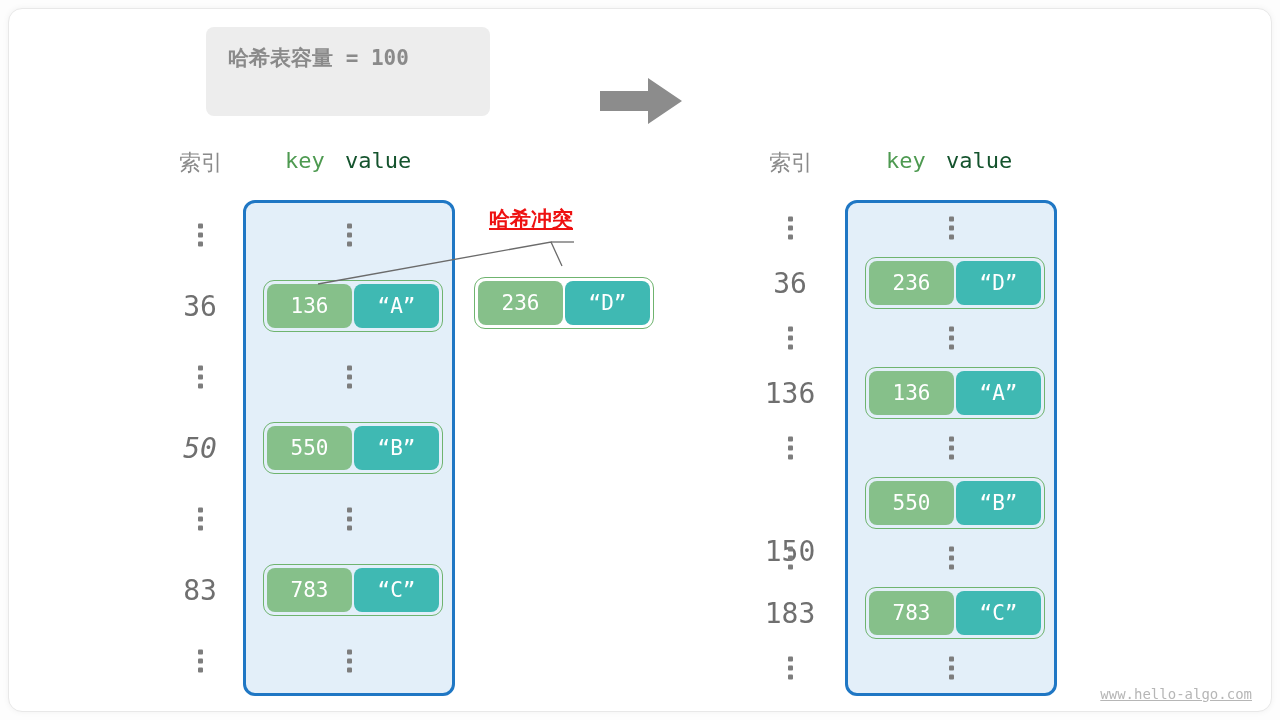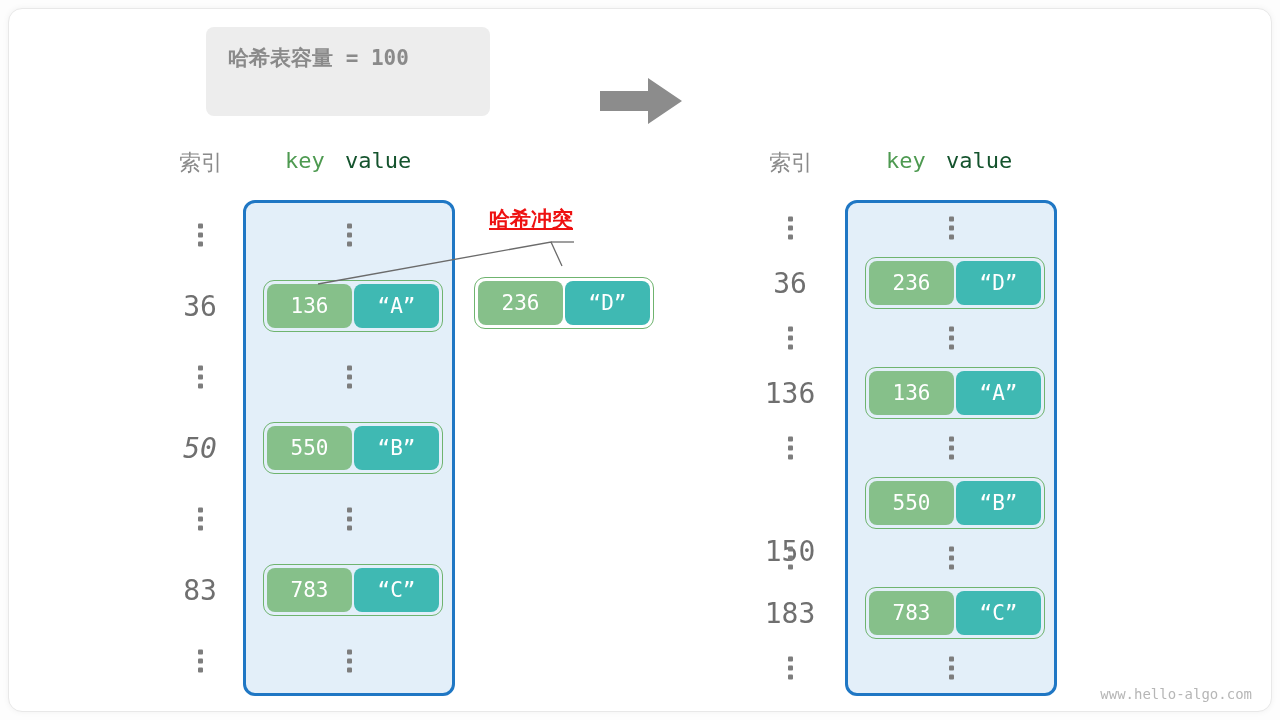--- a/index.html
+++ b/index.html
@@ -166,20 +166,21 @@
   }
 
   .watermark {
     position: absolute;
     right: 28px;
     bottom: 18px;
     font-family: "DejaVu Sans Mono", "Liberation Mono", monospace;
     font-size: 14px;
     color: #b6b6b6;
     white-space: pre;
+    text-decoration: underline;
   }
 </style>
 </head>
 <body>
 
 <div id="canvas">
   <div class="card-frame"></div>
 
   <div class="info-box info-left">
     <div class="info-line">哈希表容量 = 100</div>

